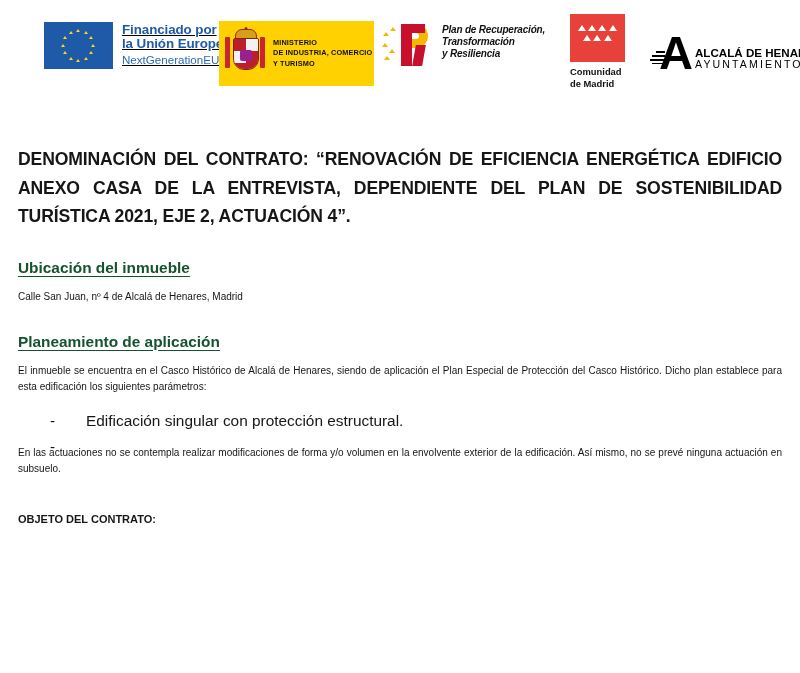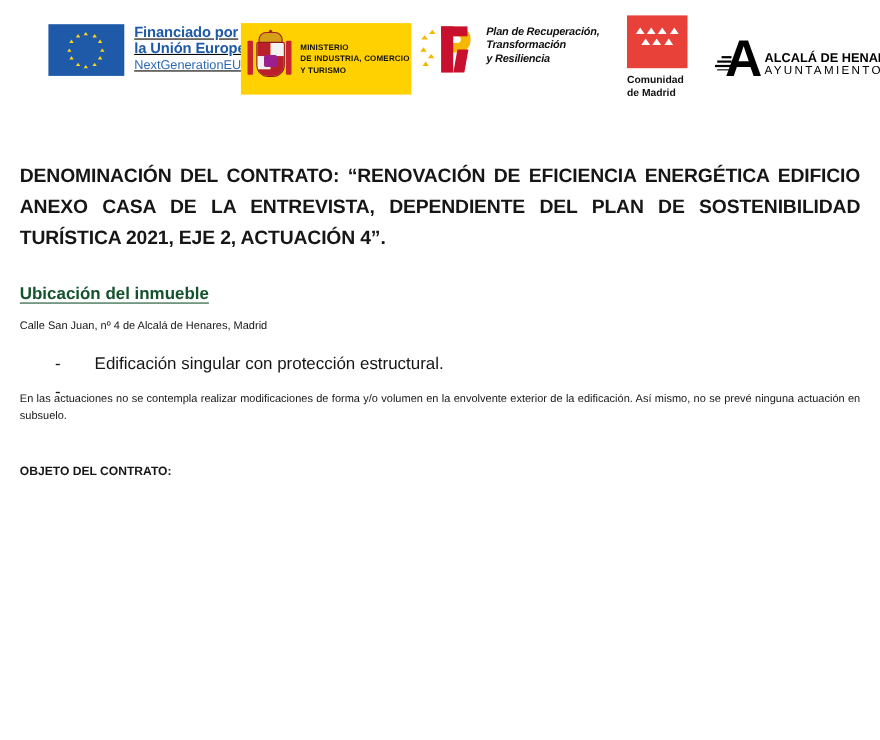--- a/index.html
+++ b/index.html
@@ -482,20 +482,22 @@
   <div class="doc">
 
     <div class="title">DENOMINACIÓN DEL CONTRATO: “RENOVACIÓN DE EFICIENCIA ENERGÉTICA EDIFICIO ANEXO CASA DE LA ENTREVISTA, DEPENDIENTE DEL PLAN DE SOSTENIBILIDAD TURÍSTICA 2021, EJE 2, ACTUACIÓN 4”.</div>
 
     <div>
       <div class="h-sub">Ubicación del inmueble</div>
       <div class="para">Calle San Juan, nº 4 de Alcalá de Henares, Madrid</div>
     </div>
 
     <div>
+      <div class="h-sub">Planeamiento de aplicación</div>
+      <div class="para">El inmueble se encuentra en el Casco Histórico de Alcalá de Henares, siendo de aplicación el Plan Especial de Protección del Casco Histórico. Dicho plan establece para esta edificación los siguientes parámetros:</div>
     </div>
 
     <ul class="bullets">
       <li>
         <span class="dash">-</span>
         <span>Edificación singular con protección estructural.</span>
       </li>
       <li>
         <span class="dash">-</span>
       </li>

